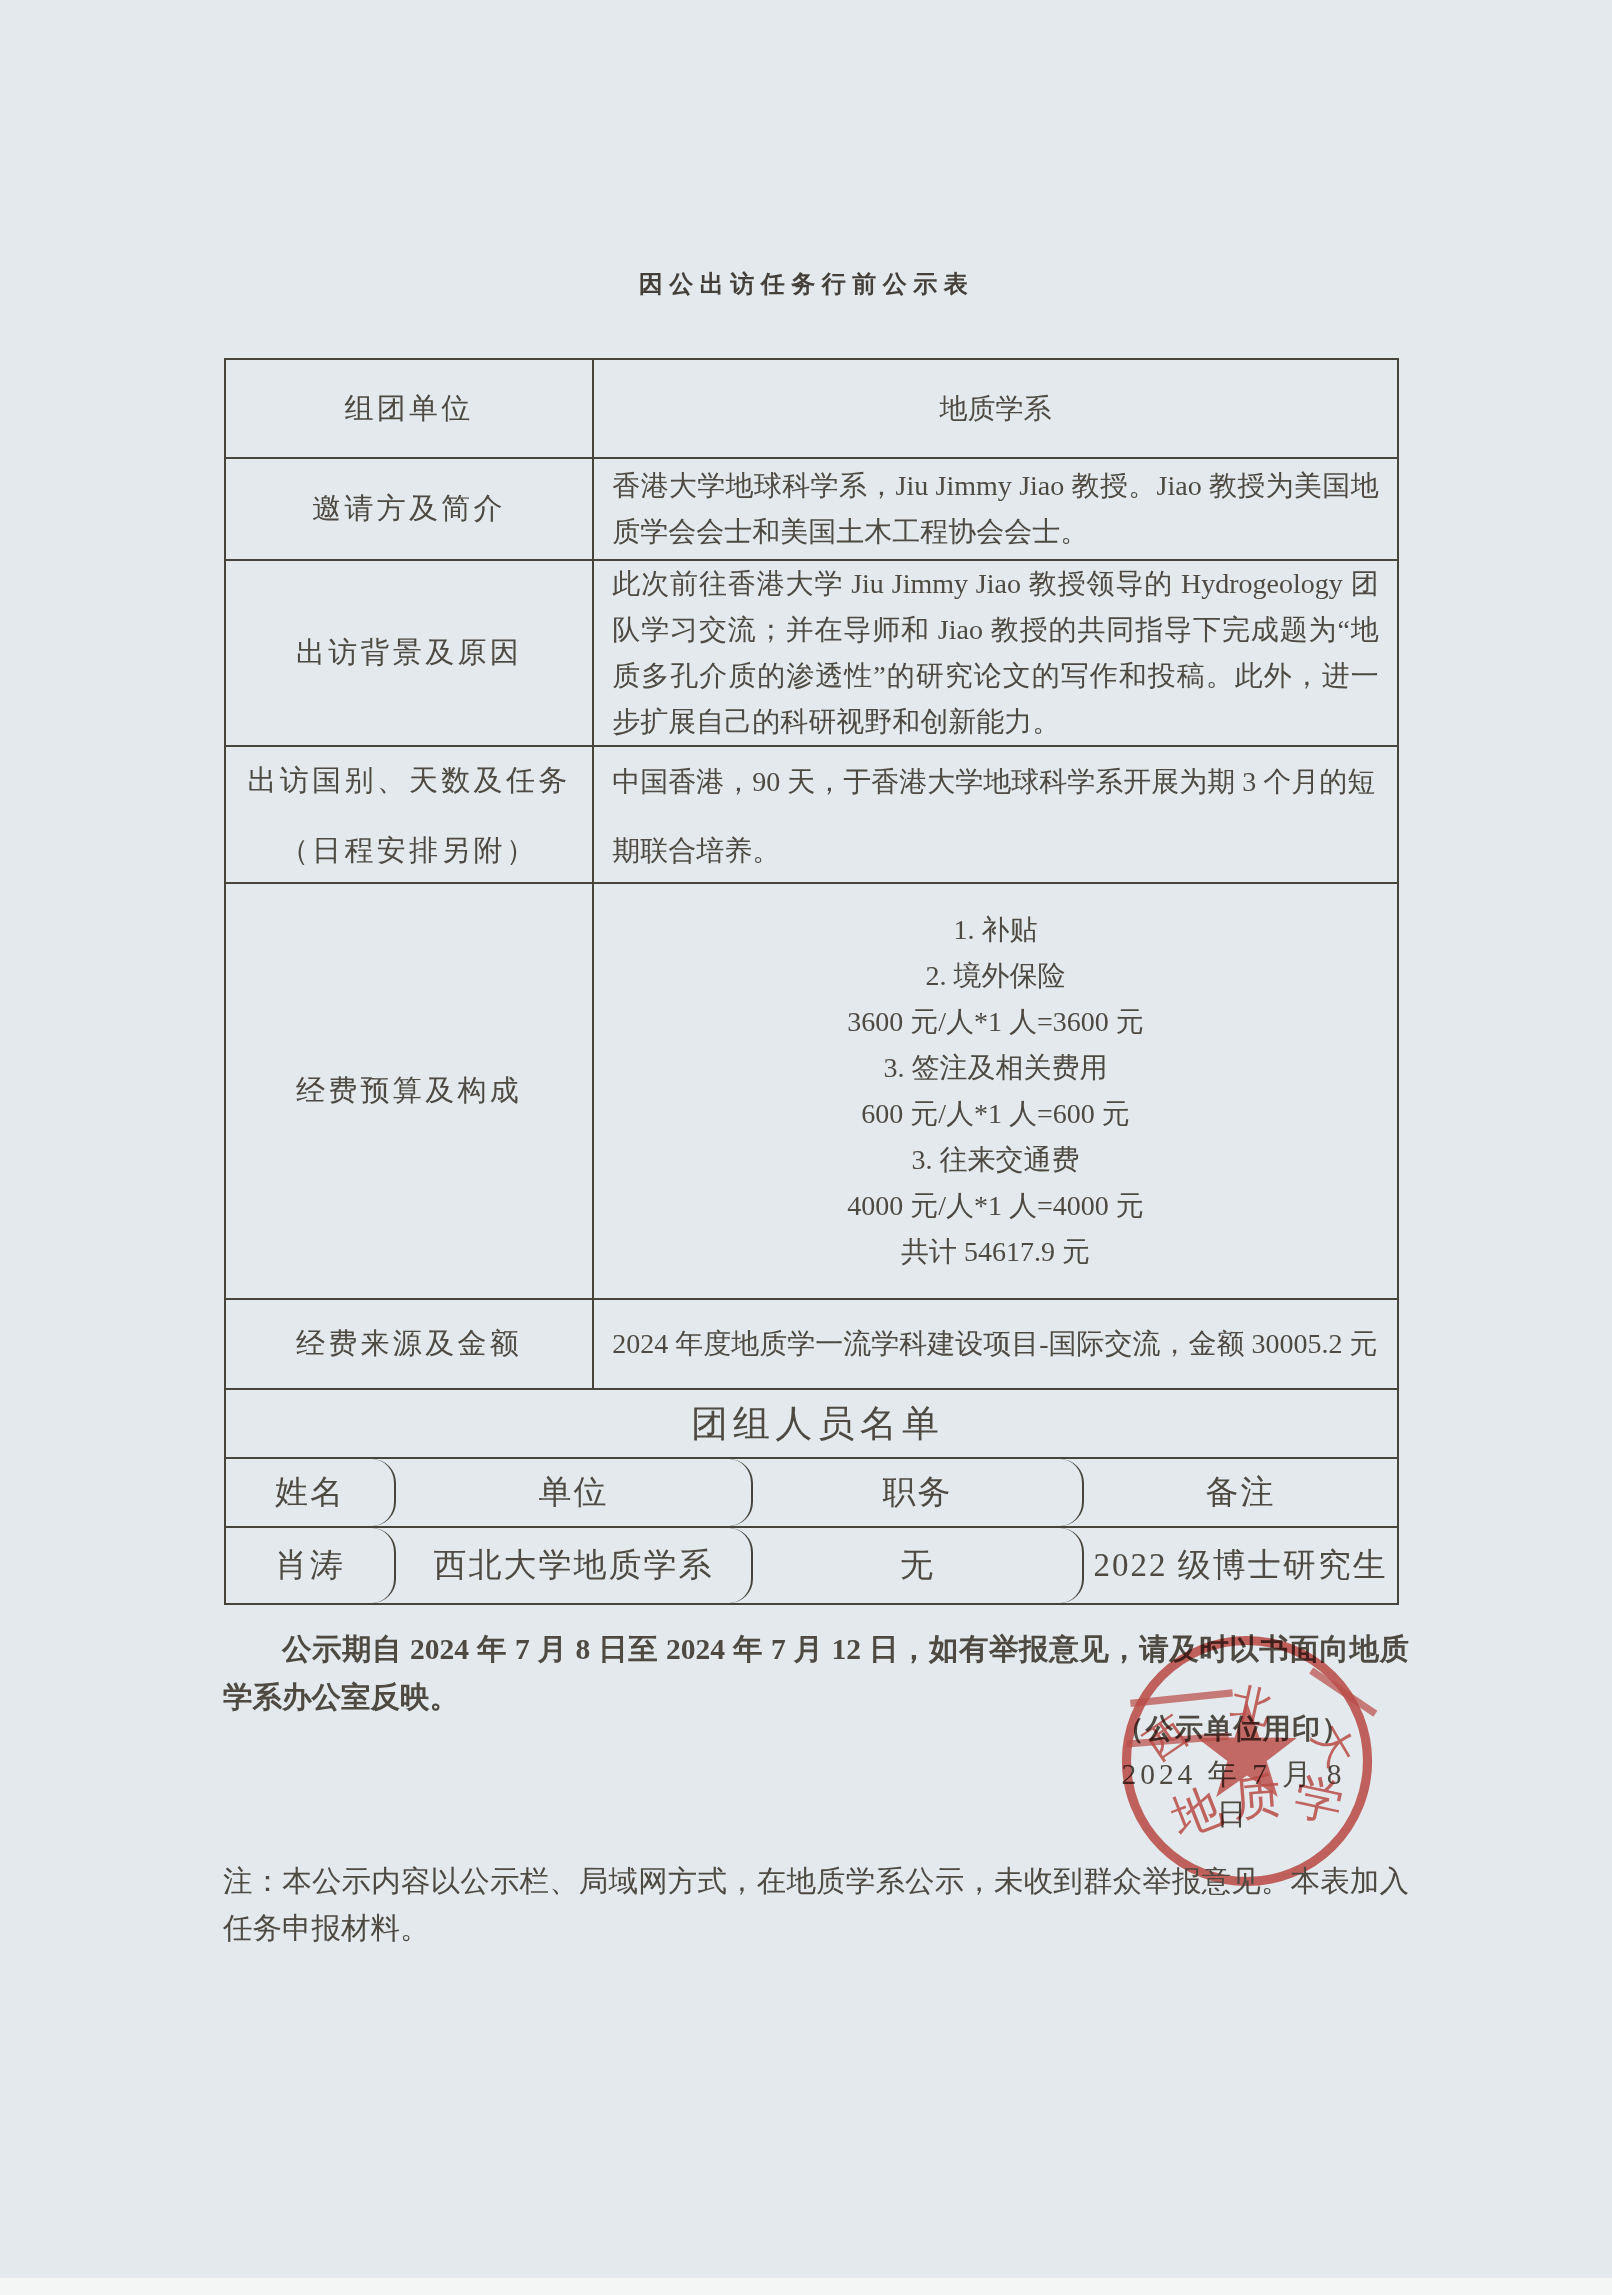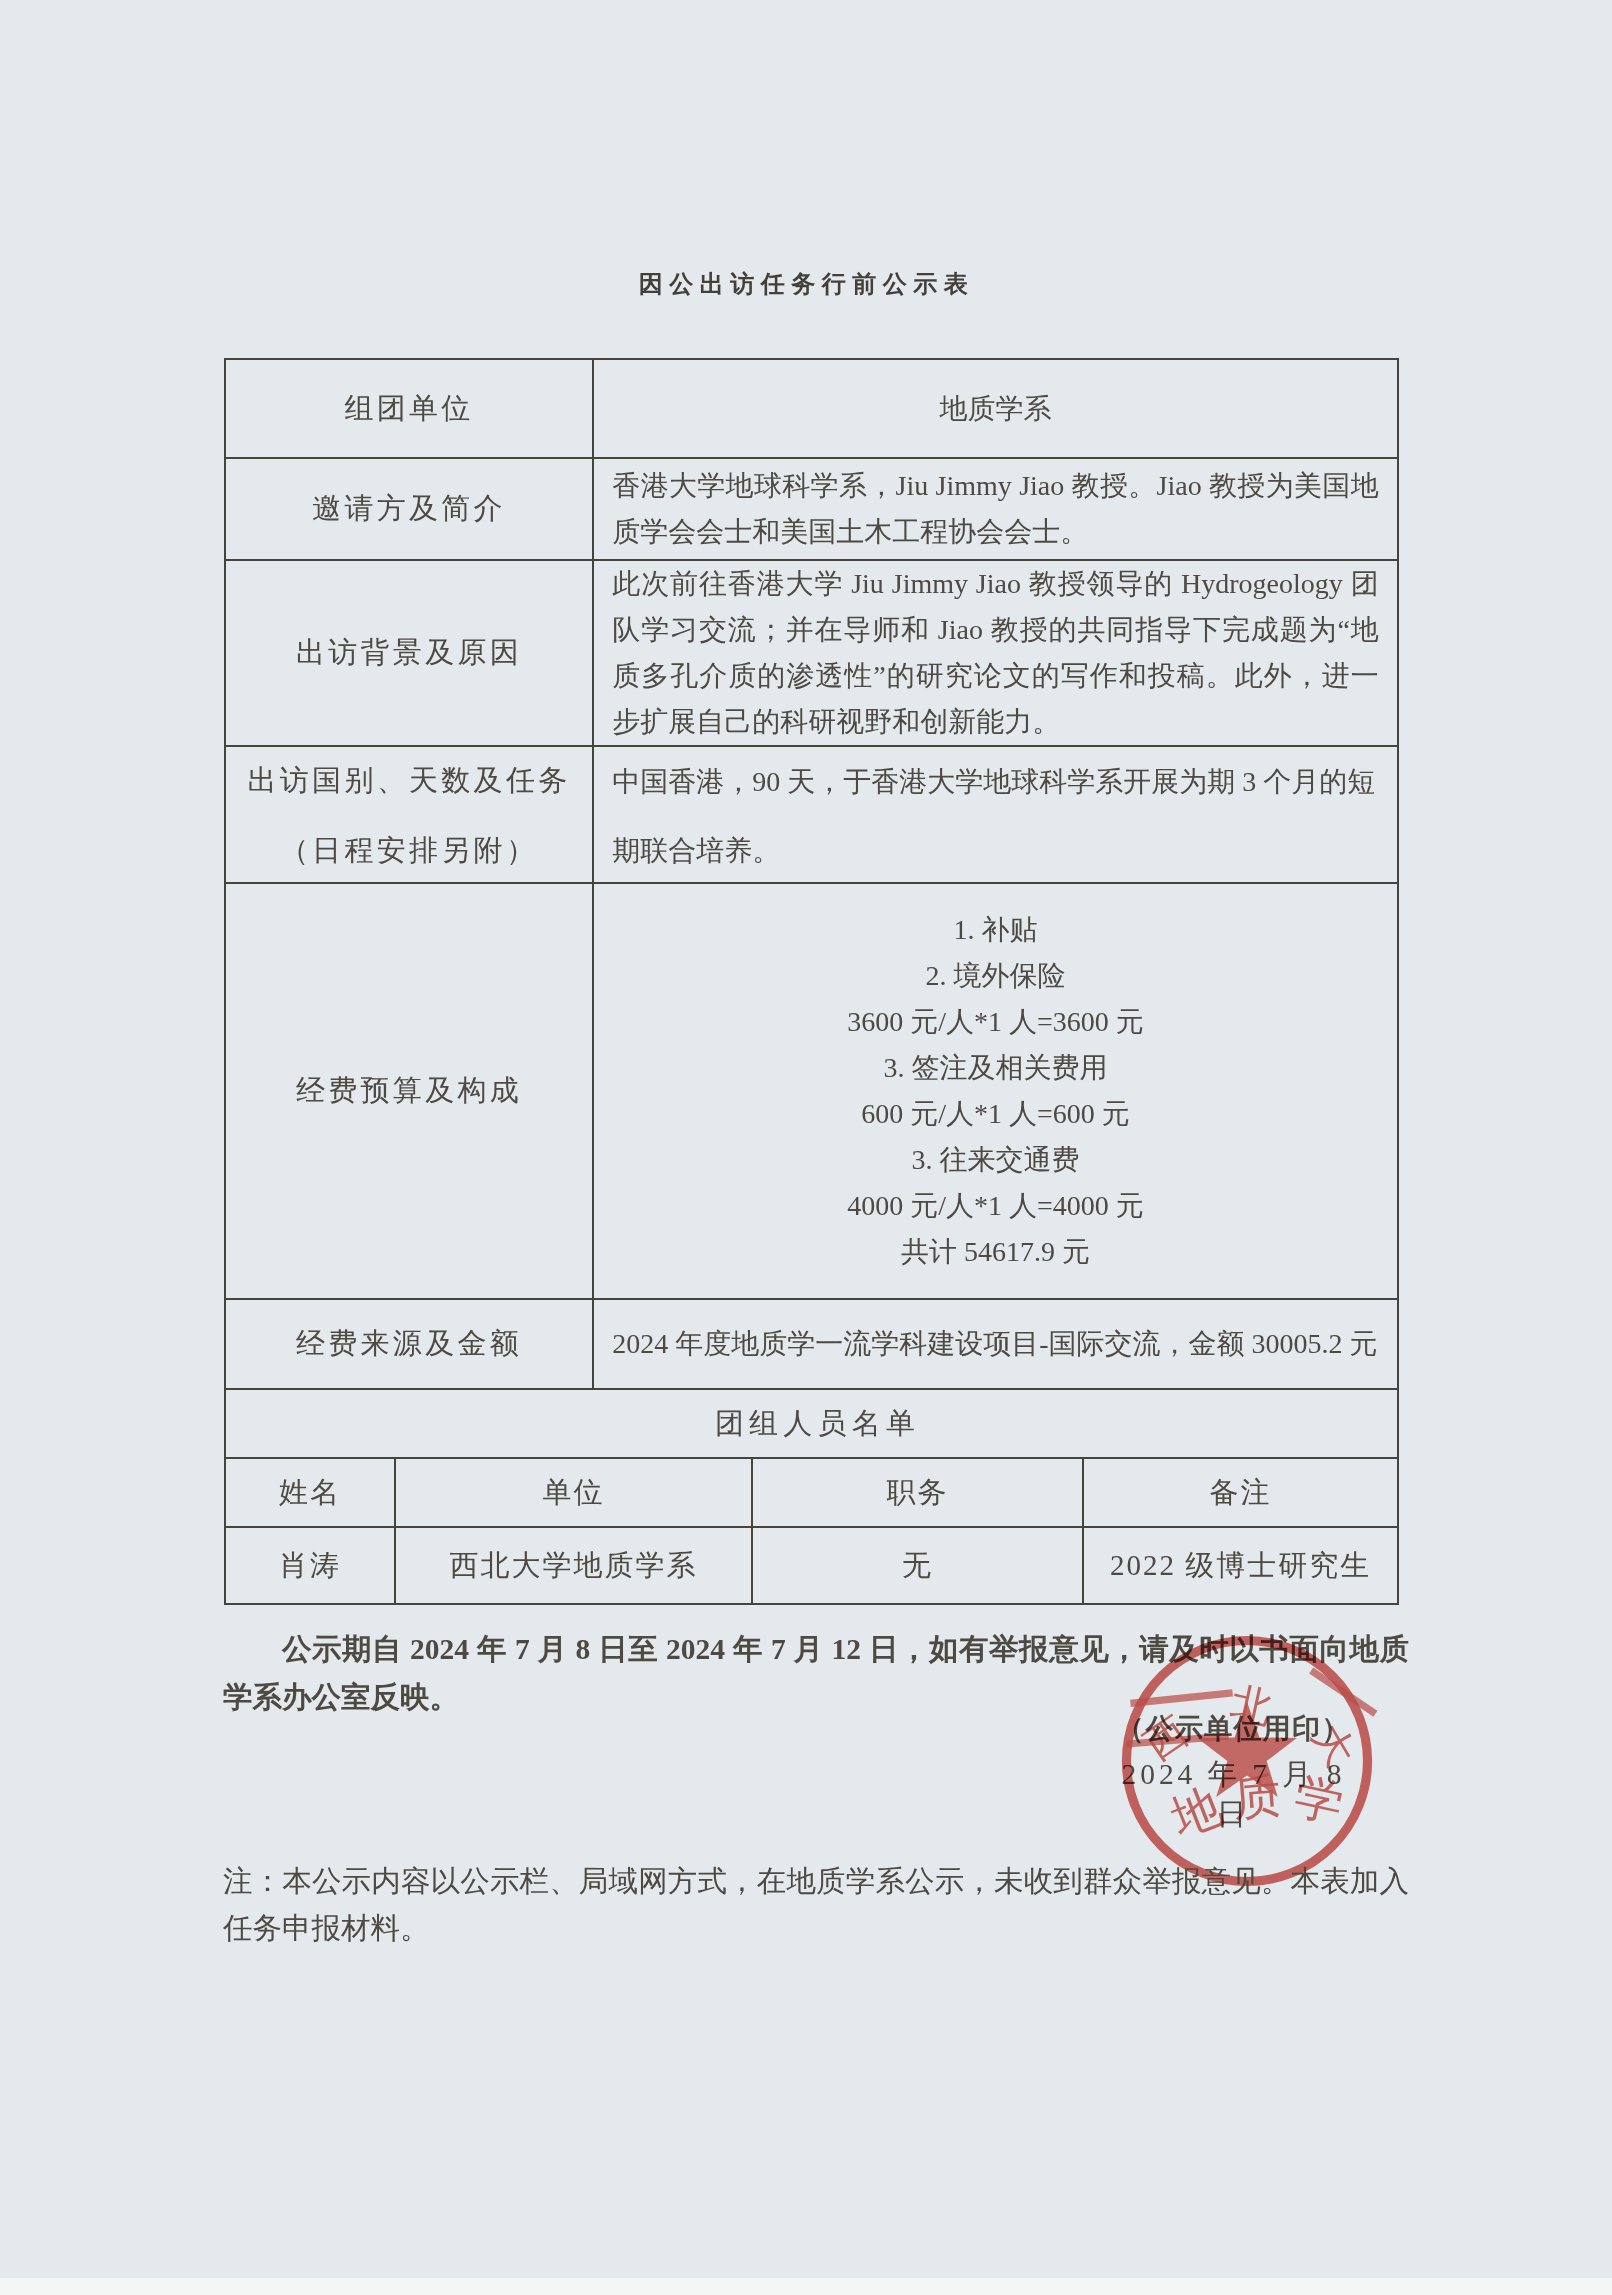--- a/index.html
+++ b/index.html
@@ -38,27 +38,28 @@
   .val{display:flex; align-items:center; padding:0 18.3px; font-size:28px; box-sizing:border-box;}
   .val .txt{line-height:46px; text-align:justify;}
   .val.wide .txt{line-height:69px; text-align:left;}
   .budget{display:flex; flex-direction:column; justify-content:center;}
   .budget div{line-height:46px;}
   .full{
     grid-template-columns:1fr;
   }
   .full .cell{
     display:flex; align-items:center; justify-content:center;
-    font-size:29px; letter-spacing:5.2px;padding-left:12px;
+    font-size:37px; letter-spacing:5.2px;padding-left:12px;
   }
   .roster{grid-template-columns:170px 357px 331px 1fr;}
   .roster .c{
     display:flex; align-items:center; justify-content:center;
-    border-right:2px solid var(--line); font-size:29px; letter-spacing:2px; box-sizing:border-box;
+    border-right:2px solid var(--line); font-size:33px; letter-spacing:2px; box-sizing:border-box;
     text-align:center;
+    border-radius:24px;
   }
   .roster .c:last-child{border-right:none;}
   
   .notice{
     position:absolute; left:223px; top:1625px; width:1186px;
     font-size:29.5px; line-height:48px; text-indent:2em; text-align:justify;font-weight:bold;
   }
   .stamp-caption{
     position:absolute; left:1106px; top:1710px; width:255px;
     text-align:center; font-size:28px; letter-spacing:1.3px;font-weight:bold;

